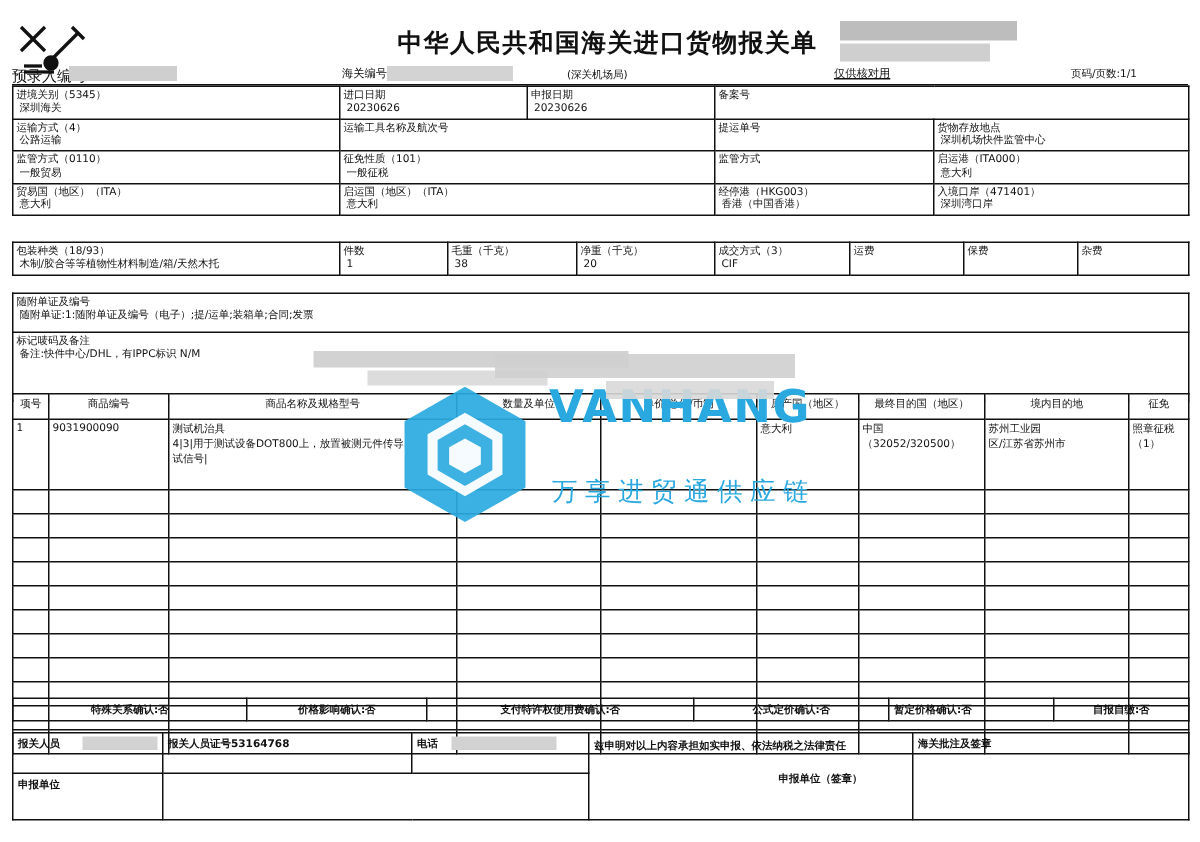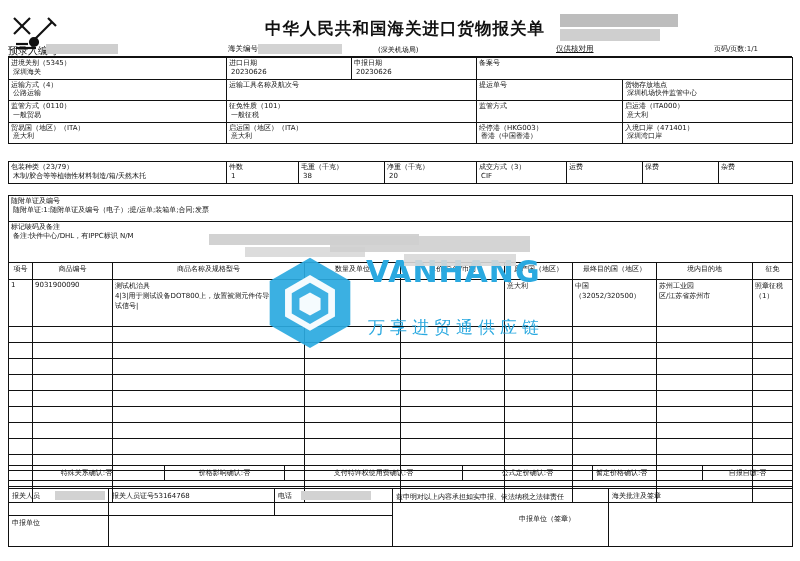--- a/index.html
+++ b/index.html
@@ -40,21 +40,21 @@
   .cellval{font-size:7px;color:#111;padding-left:2px;}
   .h26{height:24px;margin-left:48px;}
 
   
   .goods-wrap{position:absolute;left:8px;top:262px;width:784px;height:200px;}
   table.goods{width:784px;border-collapse:collapse;table-layout:fixed;}
   table.goods td{border:1px solid #111;font-size:7px;padding:1px 2px;vertical-align:top;height:13px;}
   table.goods td.hdr{background:#fff;text-align:center;height:14px;}
   .empty-row td{height:13px;}
   table.bot{width:784px;border-collapse:collapse;table-layout:fixed;}
-  table.bot td{border:1px solid #111;font-size:7px;padding:2px 3px;vertical-align:top;}
+  table.bot td{border:1px solid #111;font-size:7px;padding:2px 3px;vertical-align:top;font-weight:bold;}
 
   
   .wm{position:absolute;left:262px;top:246px;width:430px;height:110px;pointer-events:none;}
   .wm-hex{position:absolute;left:0;top:8px;width:96px;height:96px;}
   .wm-text{
     position:absolute;left:104px;top:8px;font-size:30px;font-weight:bold;
     color:#2aa9e0;letter-spacing:1px;font-family:"DejaVu Sans","Liberation Sans",sans-serif;
   }
   .wm-sub{
     position:absolute;left:106px;top:70px;font-size:17px;color:#2aa9e0;letter-spacing:5px;
@@ -190,21 +190,21 @@
         <col style="width:86px">
         <col style="width:92px">
       <col style="width:90px">
         <col style="width:76px">
         <col style="width:76px">
         <col style="width:74px">
     </colgroup>
     <tbody>
         <tr>
       <td class="h26">
-        <div class="cellhead">包装种类（23/79）</div>
+        <div class="cellhead">包装种类（18/93）</div>
         <div class="cellval">木制/胶合等等植物性材料制造/箱/天然木托</div>
       </td>
       <td class="h26">
         <div class="cellhead">件数</div>
         <div class="cellval">1</div>
       </td>
       <td class="h26">
         <div class="cellhead">毛重（千克）</div>
         <div class="cellval">38</div>
       </td>

